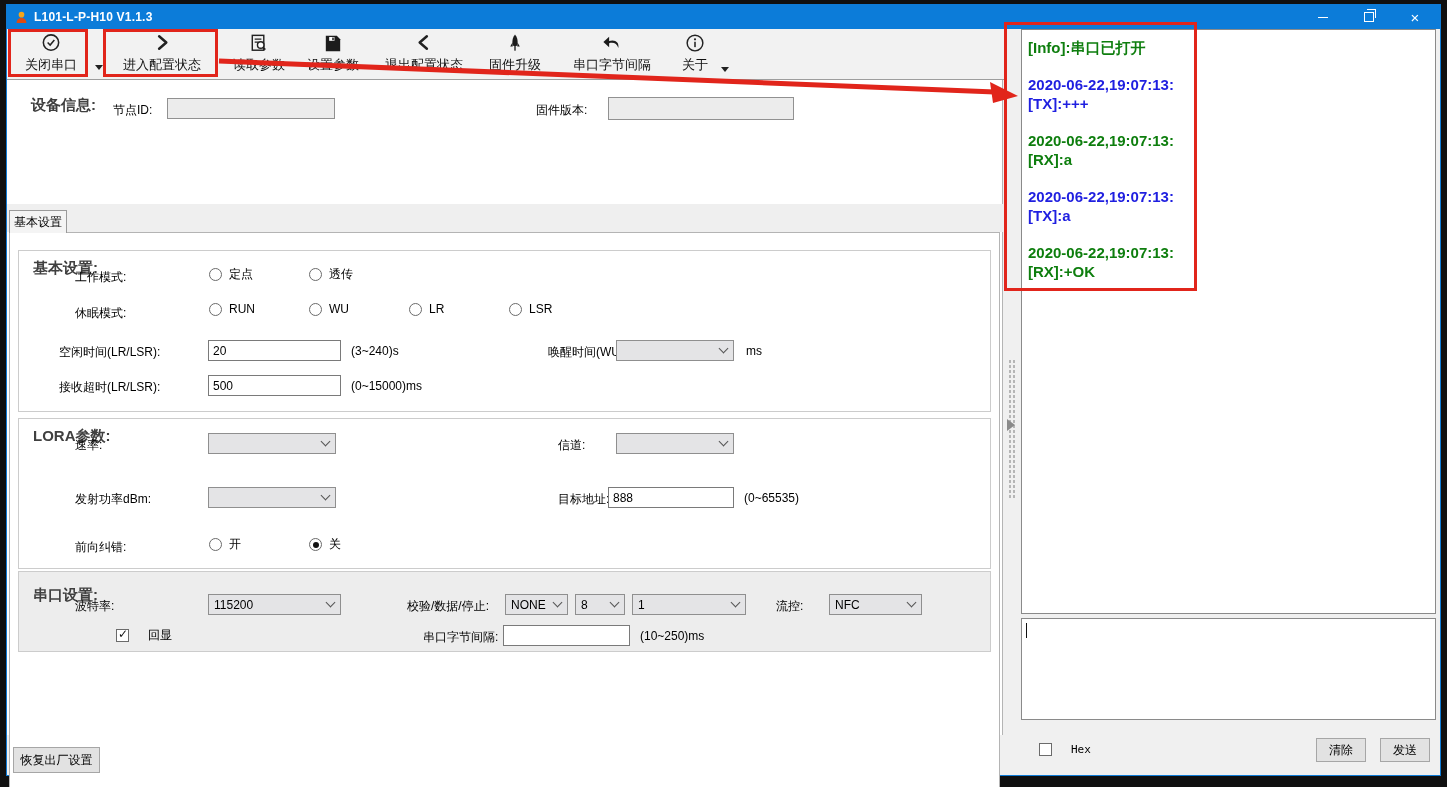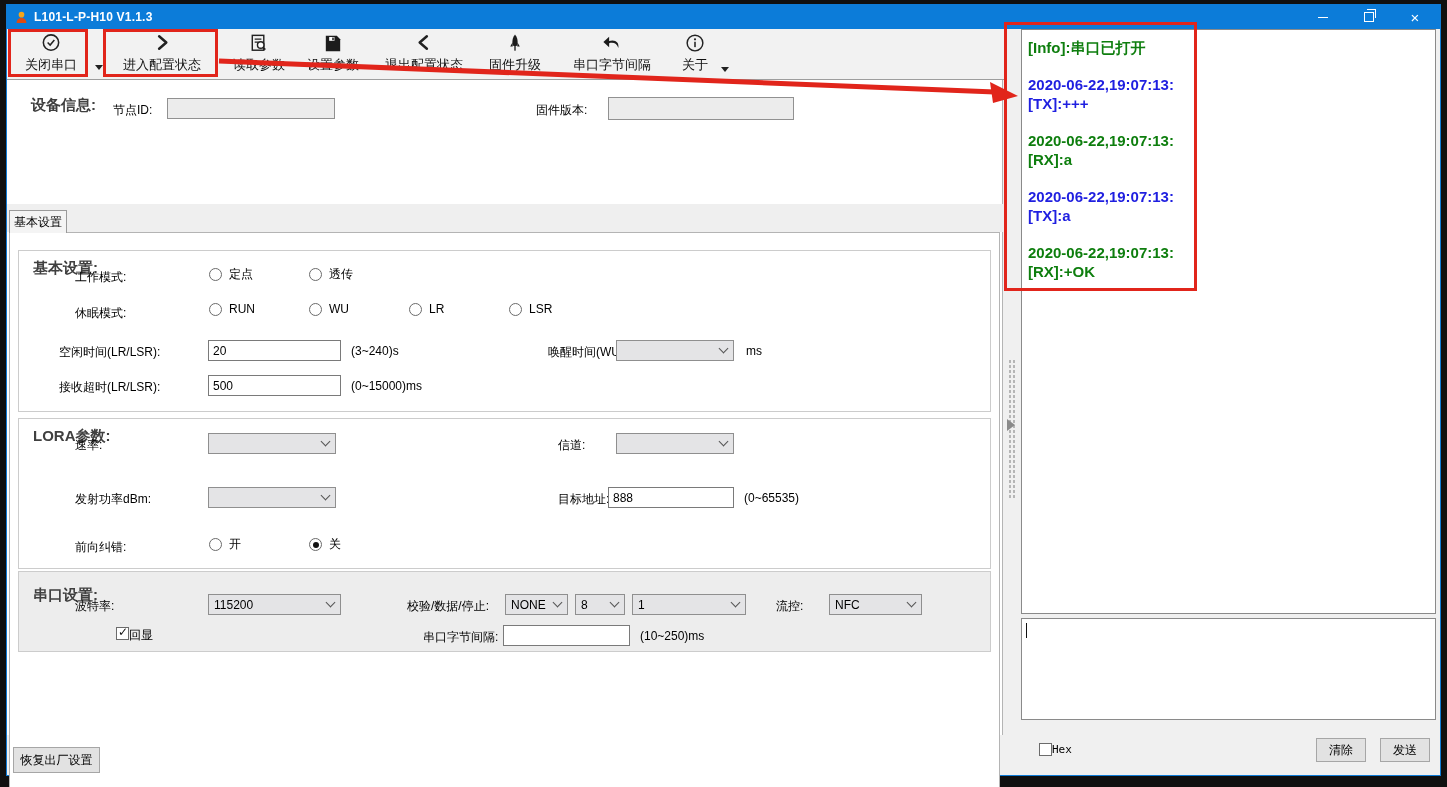--- a/index.html
+++ b/index.html
@@ -29,21 +29,21 @@
   .group.gray{background:#ededed}
   .lbl{position:absolute;font-size:12px;color:#000;white-space:nowrap}
   .slbl{position:absolute;font-size:15px;font-weight:bold;color:#404040;white-space:nowrap}
   .tinput{position:absolute;height:21px;background:#fff;border:1px solid #7a7a7a;box-sizing:border-box;font-size:12px;padding:0 4px;font-family:"Liberation Sans",sans-serif;outline:none}
   .tinput.dis{background:#ececec;border-color:#919191}
   .combo{position:absolute;height:21px;background:#e4e4e6;border:1px solid #8f8f8f;box-sizing:border-box;display:flex;align-items:center;justify-content:space-between;padding:0 6px 0 5px;font-size:12px}
   .chev{width:6px;height:6px;border-right:1.5px solid #555;border-bottom:1.5px solid #555;transform:rotate(45deg);margin-top:-4px;flex:none}
   .radio{position:absolute;display:flex;align-items:center;gap:7px;font-size:12px;white-space:nowrap}
   .rb{width:13px;height:13px;border:1px solid #6b6b6b;border-radius:50%;background:#fff;box-sizing:border-box;position:relative;flex:none}
   .radio.checked .rb::after{content:"";position:absolute;left:2.5px;top:2.5px;width:6px;height:6px;border-radius:50%;background:#111}
-  .cbwrap{position:absolute;display:flex;gap:0;font-size:12px;white-space:nowrap}
+  .cbwrap{position:absolute;display:flex;align-items:center;gap:19px;font-size:12px;white-space:nowrap}
   .cb{width:13px;height:13px;border:1px solid #6b6b6b;background:#fff;box-sizing:border-box;position:relative;flex:none}
   .cb.checked::after{content:"✓";position:absolute;left:1px;top:-2px;font-size:12px;font-weight:bold;color:#111;line-height:13px}
   .btn{position:absolute;background:#e2e2e2;border:1px solid #a6a6a6;box-sizing:border-box;display:flex;align-items:center;justify-content:center;font-size:12px;cursor:default}
   
   .splitter{position:absolute;left:997px;top:24px;width:17px;height:706px;background:#f0f0f0}
   .splitdots{position:absolute;left:4px;top:330px;width:8px;height:140px;background-image:radial-gradient(#b5b5b5 1px,transparent 1.2px);background-size:4px 5px}
   .splitarrow{position:absolute;left:3px;top:390px;width:0;height:0;border-top:6px solid transparent;border-bottom:6px solid transparent;border-left:8px solid #8a8a8a}
   
   .logbox{position:absolute;left:1014px;top:24px;width:415px;height:585px;background:#fff;border:1px solid #8a8a8a;box-sizing:border-box;padding:8px 6px;overflow:hidden}
   .log-entry{font-size:15px;font-weight:bold;line-height:19px;margin-bottom:18px;word-break:break-all}

